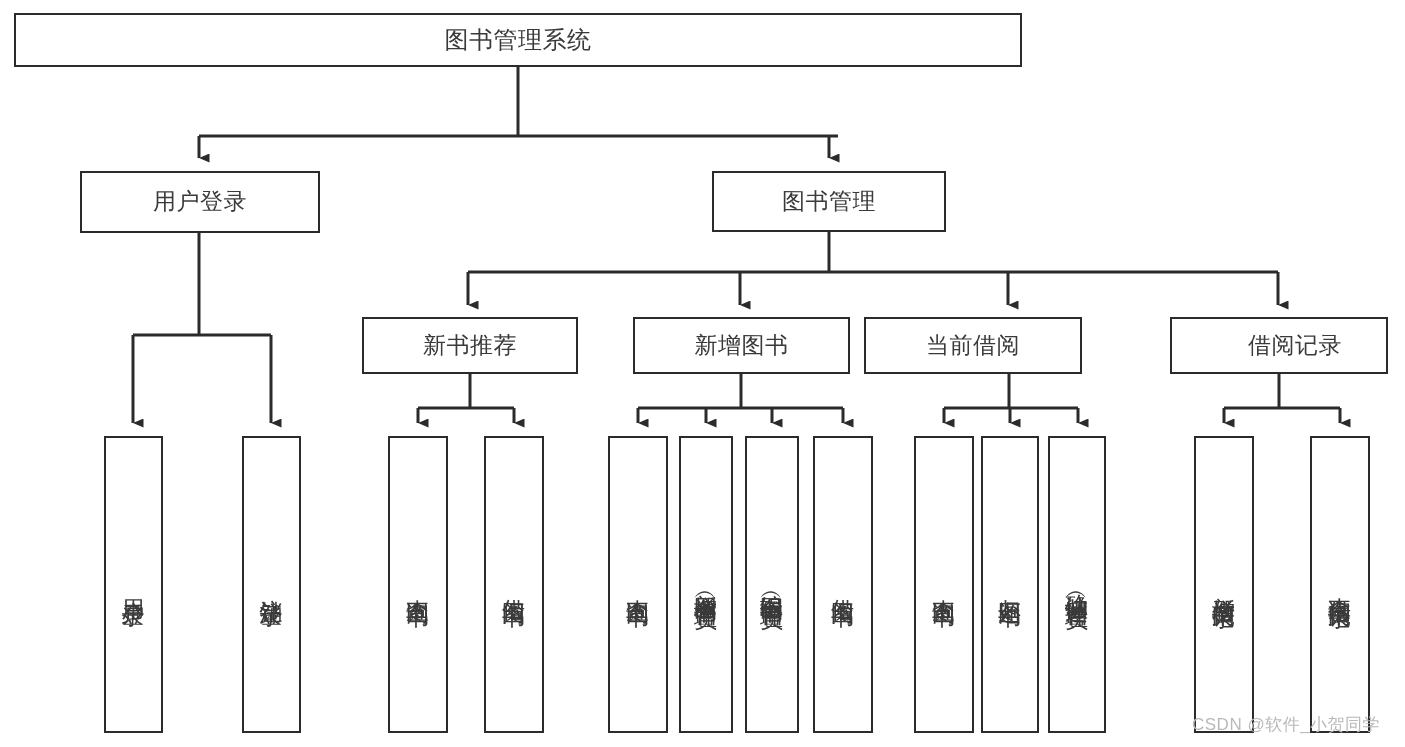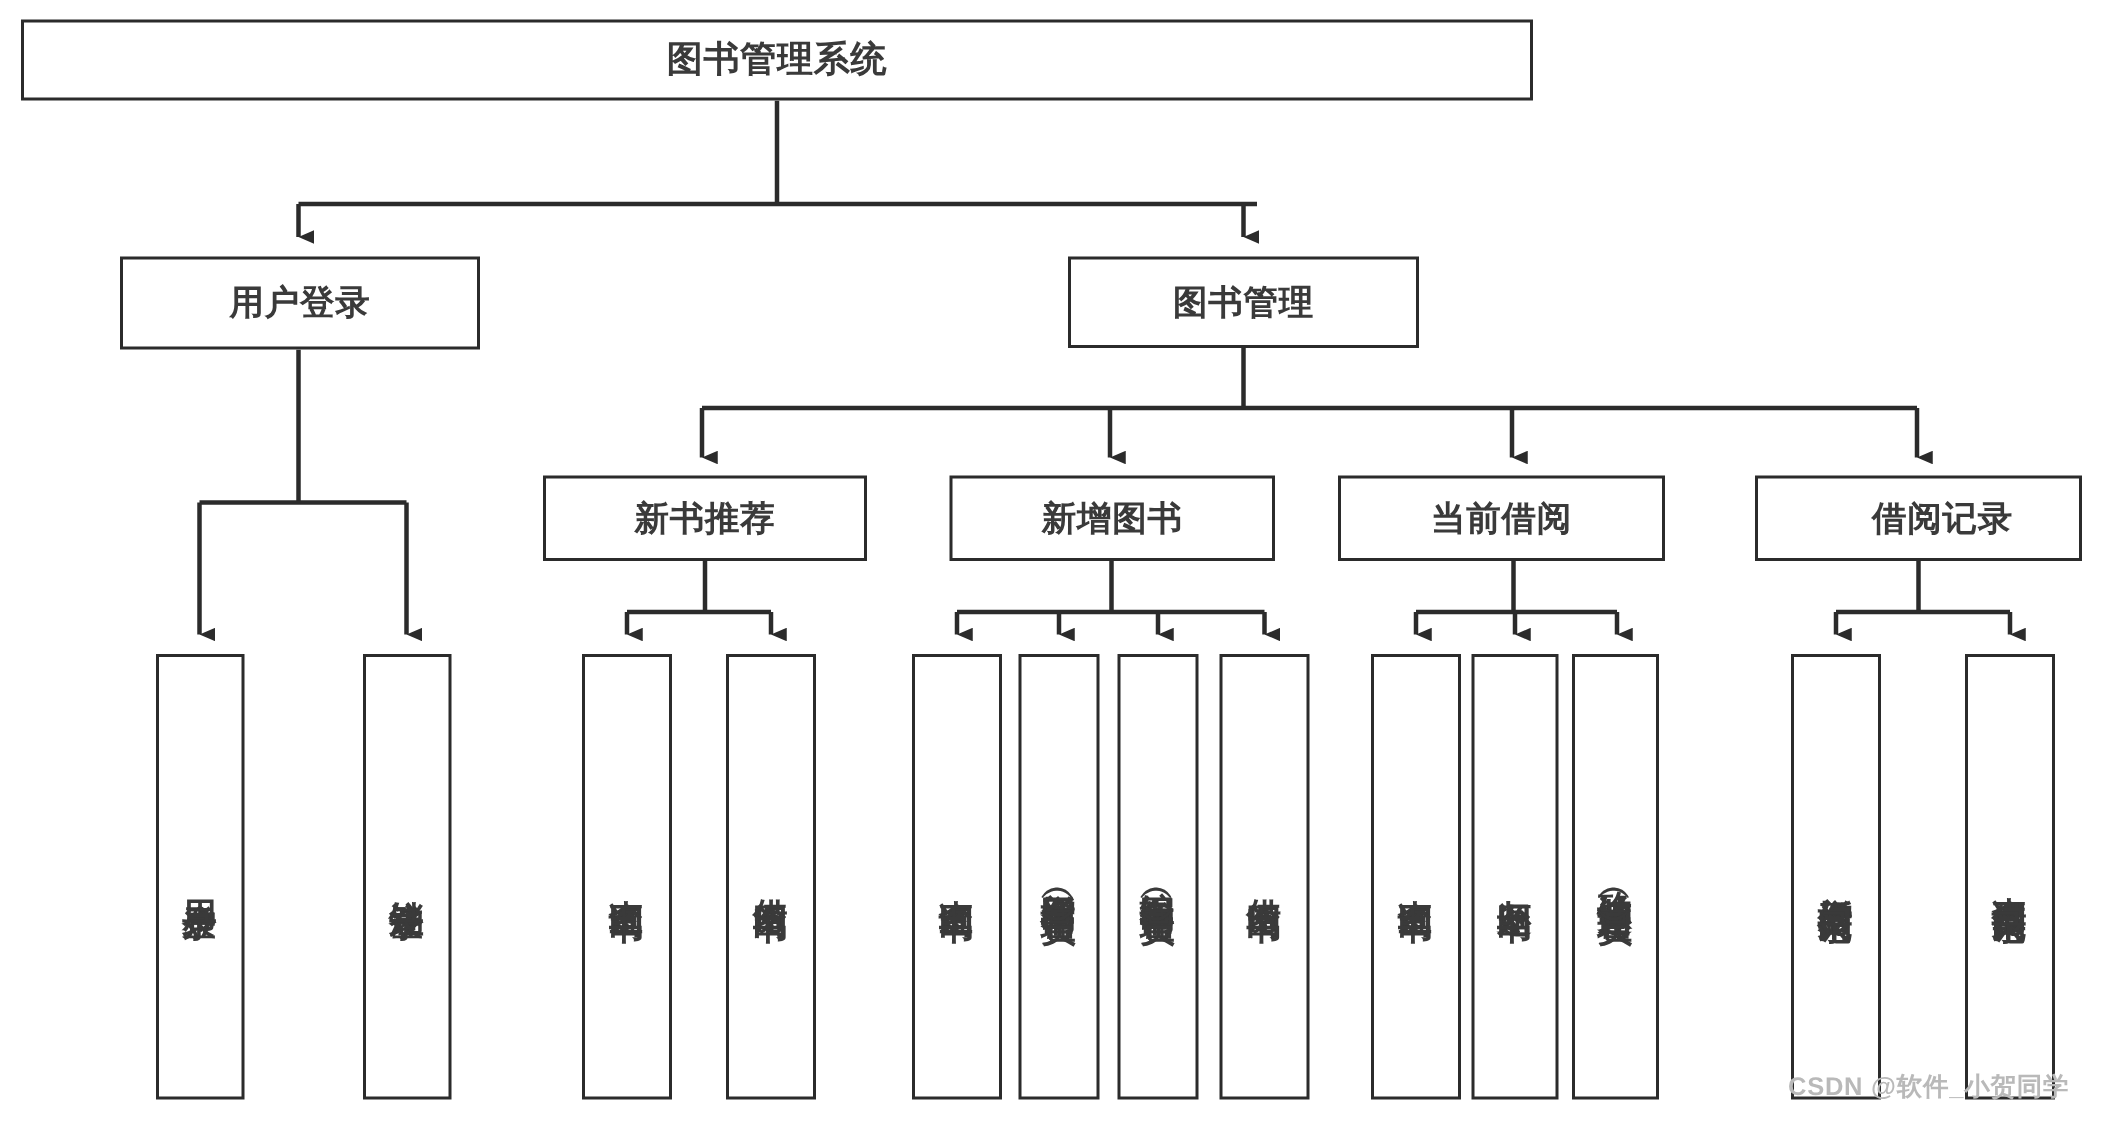--- a/index.html
+++ b/index.html
@@ -9,21 +9,20 @@
   }
   body {
     font-family: "Liberation Sans", "DejaVu Sans", sans-serif;
   }
   #canvas {
     position: relative;
     width: 1405px;
     height: 747px;
     background: #ffffff;
     overflow: hidden;
-    font-weight: bold;
   }
   #diagram-svg {
     position: absolute;
     left: 0;
     top: 0;
     width: 1405px;
     height: 747px;
   }
   .node-box {
     position: absolute;
@@ -132,21 +131,21 @@
   <div class="node-box" style="left:712px; top:171px; width:234px; height:61px;text-align:right;">
     <span class="node-label-h">图书管理</span>
   </div>
 
   <div class="node-box" style="left:362px; top:317px; width:216px; height:57px;text-align:center;">
     <span class="node-label-h">新书推荐</span>
   </div>
   <div class="node-box" style="left:633px; top:317px; width:217px; height:57px;">
     <span class="node-label-h">新增图书</span>
   </div>
-  <div class="node-box" style="left:892px; top:317px; width:218px; height:57px;">
+  <div class="node-box" style="left:864px; top:317px; width:218px; height:57px;">
     <span class="node-label-h">当前借阅</span>
   </div>
   <div class="node-box" style="left:1170px; top:317px; width:218px; height:57px;padding-left:32px;">
     <span class="node-label-h">借阅记录</span>
   </div>
 
   <div class="node-box vertical" style="left:104px; top:436px; width:59px; height:297px;">
     <span class="node-label-v">用户登录</span>
   </div>
   <div class="node-box vertical" style="left:242px; top:436px; width:59px; height:297px;">

